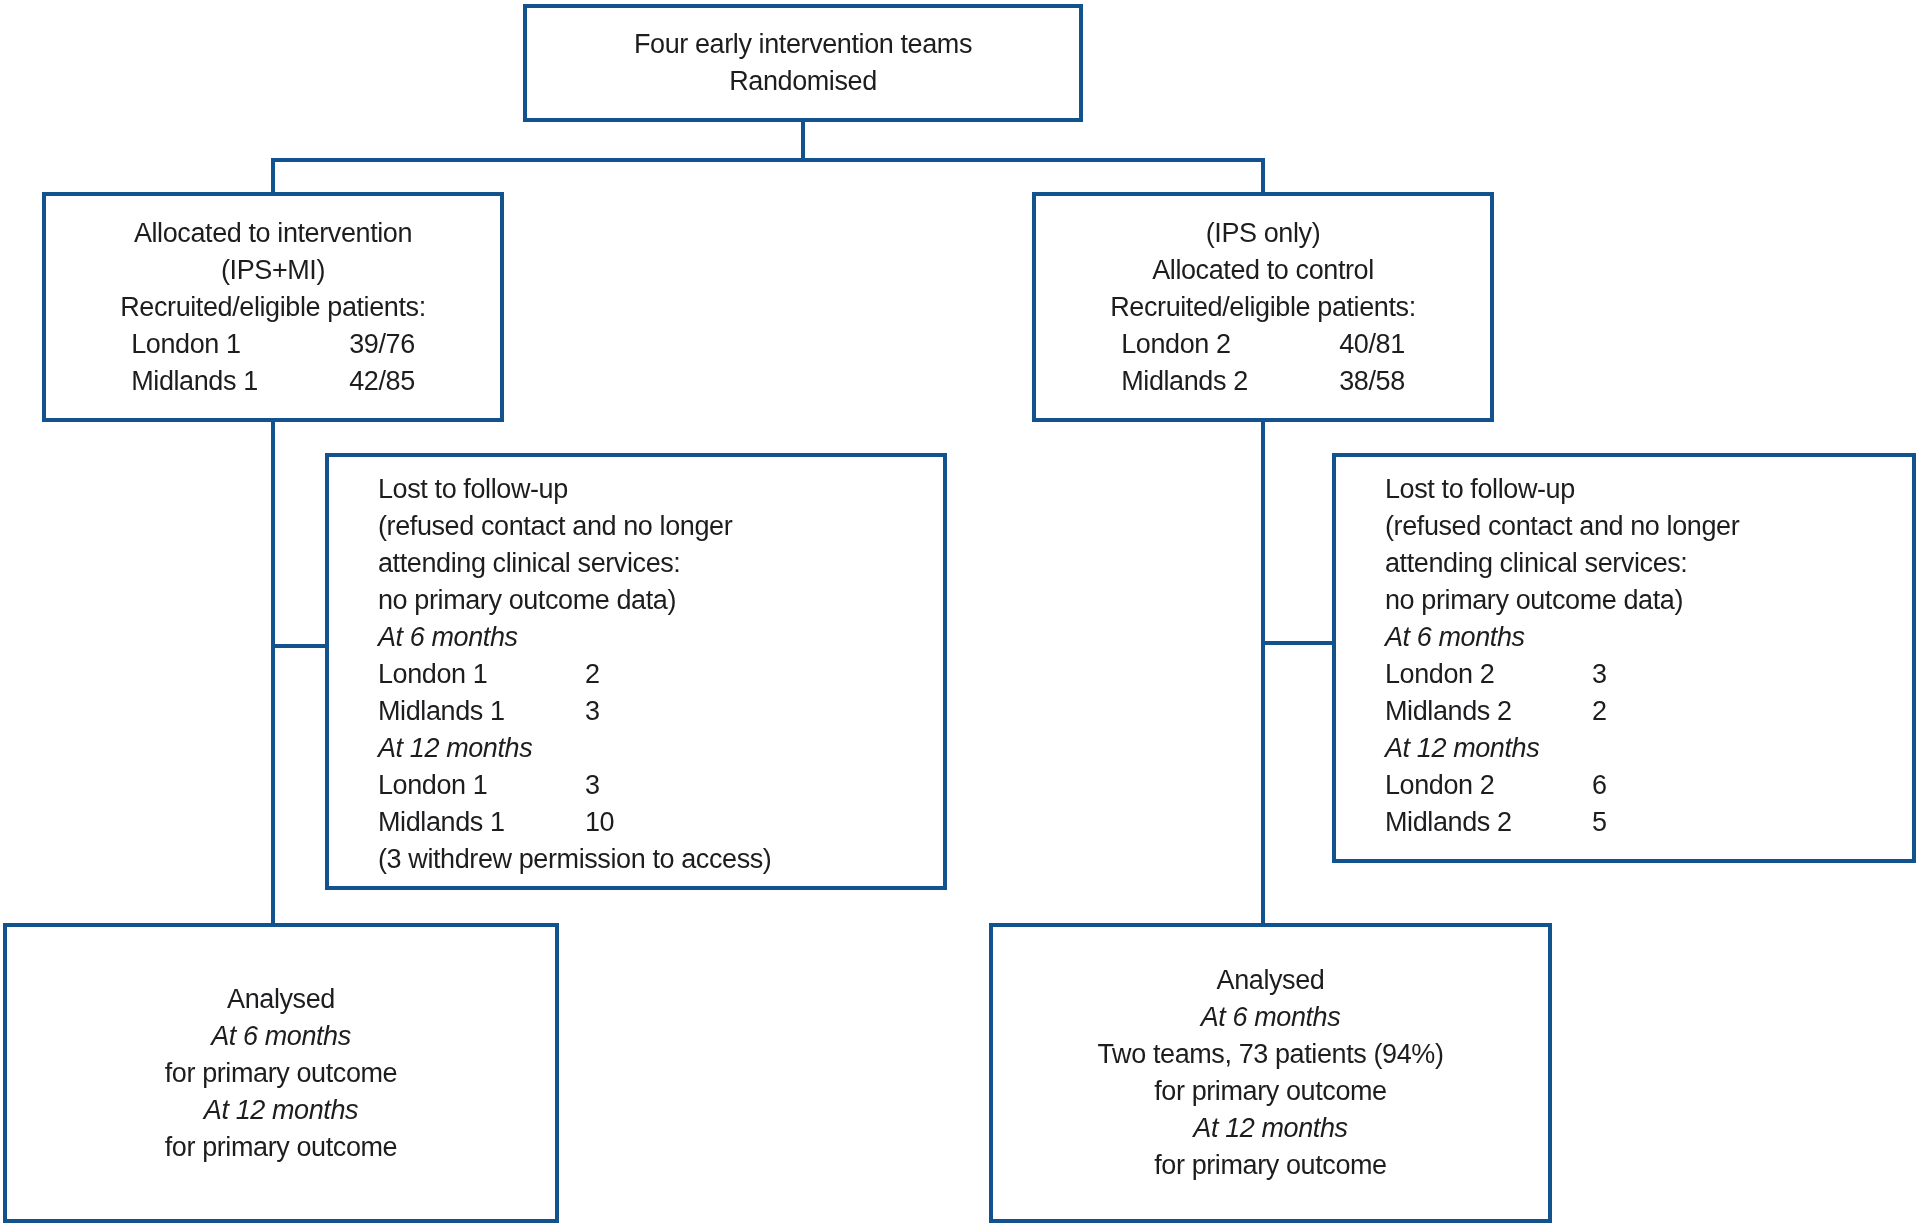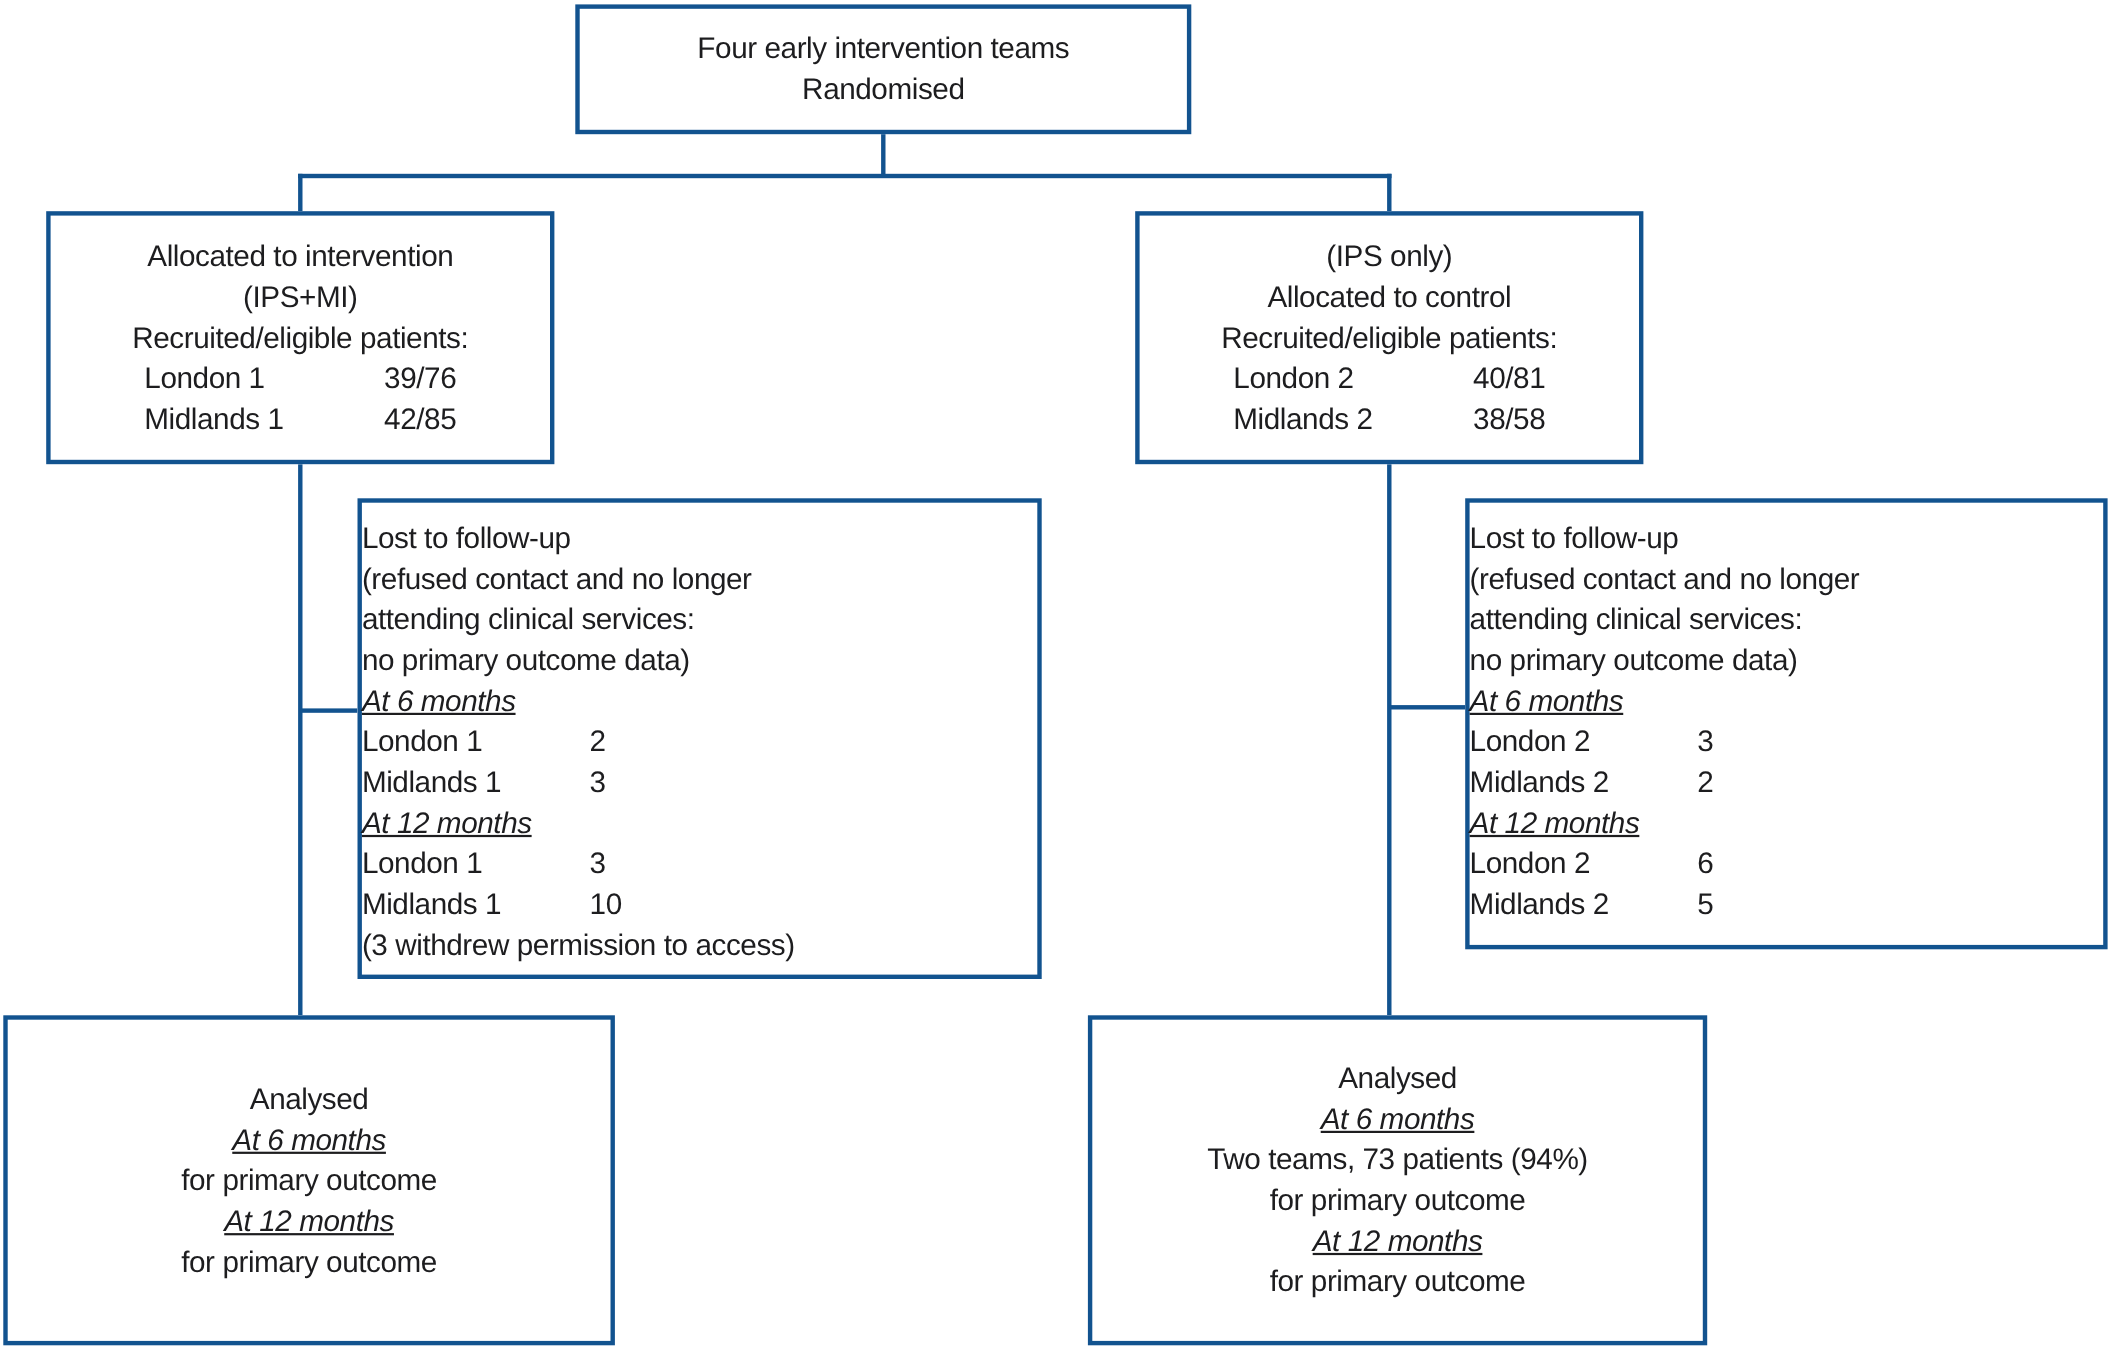--- a/index.html
+++ b/index.html
@@ -24,30 +24,31 @@
   .centered {
     display: flex;
     flex-direction: column;
     justify-content: center;
     text-align: center;
   }
   .conn {
     position: absolute;
     background: #12538F;
   }
-  .italic { font-style: italic; text-decoration: underline; }
+  .italic { font-style: italic; }
   .pairs {
     display: inline-grid;
     grid-template-columns: 218px auto;
     text-align: left;
     margin: 0 auto;
     justify-self: center;
   }
   .lostbox {
     padding-top: 14px;
+    padding-left: 49px;
     text-align: left;
     box-sizing: border-box;
   }
   .lost-pairs {
     display: grid;
     grid-template-columns: 207px auto;
     text-align: left;
   }
   
   .allocbox {

